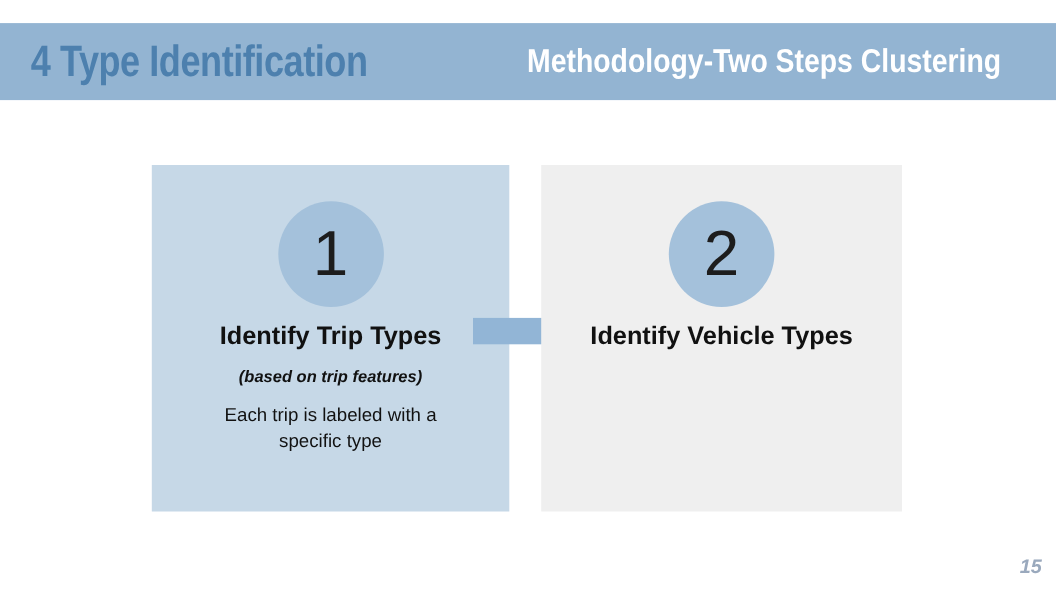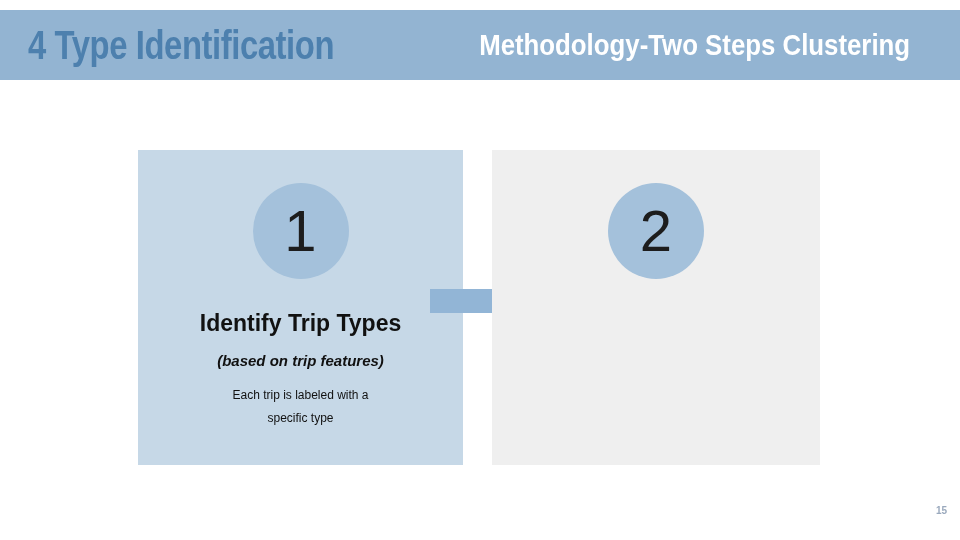--- a/index.html
+++ b/index.html
@@ -18,21 +18,21 @@
   body {
     position: relative;
     width: 960px; height: 540px;
     background: #ffffff;
     overflow: hidden;
     font-family: "Liberation Sans", "DejaVu Sans", sans-serif;
   }
 
   .header-band {
     position: absolute;
-    left: 0; top: 10px;
+    left: 0; top: 21px;
     width: 960px; height: 70px;
     background: var(--header_band);
   }
   .slide-title {
     position: absolute;
     left: 28px; top: 0;
     height: 70px; line-height: 70px;
     font-size: 40px; font-weight: bold;
     color: var(--title_text);
     white-space: nowrap;
@@ -73,36 +73,36 @@
     align-items: center;
     justify-content: center;
   }
   .step-number {
     font-size: 58px;
     font-weight: 400;
     color: #1d1d1d;
     line-height: 1;
   }
   .step-heading {
-    margin-top: 30px;
+    margin-top: 12px;
     font-size: 23px;
     font-weight: bold;
     line-height: 28px;
     white-space: nowrap;
   }
   .step-subtitle {
     margin-top: 15px;
     font-size: 15px;
     font-weight: bold;
     font-style: italic;
     line-height: 18px;
   }
   .step-body {
     margin-top: 14px;
-    font-size: 12px;
+    font-size: 17px;
     line-height: 23px;
     white-space: pre-line;
   }
 
   .arrow {
     position: absolute;
     left: 430px; top: 275px;
     width: 93px; height: 52px;
   }
   .arrow-shaft {
@@ -116,23 +116,24 @@
     left: 67px; top: 0;
     width: 0; height: 0;
     border-top: 26px solid transparent;
     border-bottom: 26px solid transparent;
     border-left: 26px solid var(--arrow_fill);
   }
 
   .page-number {
     position: absolute;
     right: 13px; top: 505px;
-    font-size: 10px;
+    font-size: 18px;
     font-weight: bold;
     color: var(--page_number);
+    font-style: italic;
   }
 </style>
 </head>
 <body>
 
 <div class="header-band">
   <div class="slide-title">4 Type Identification</div>
   <div class="header-subtitle">Methodology-Two Steps Clustering</div>
 </div>
 
@@ -148,15 +149,16 @@
 
 <div class="arrow">
   <div class="arrow-shaft"></div>
   <div class="arrow-head"></div>
 </div>
 
 <div class="step-card right">
   <div class="step-circle">
     <span class="step-number">2</span>
   </div>
+  <div class="step-heading">Identify Vehicle Types</div>
 </div>
 
 <div class="page-number">15</div>
 
 </body></html>

